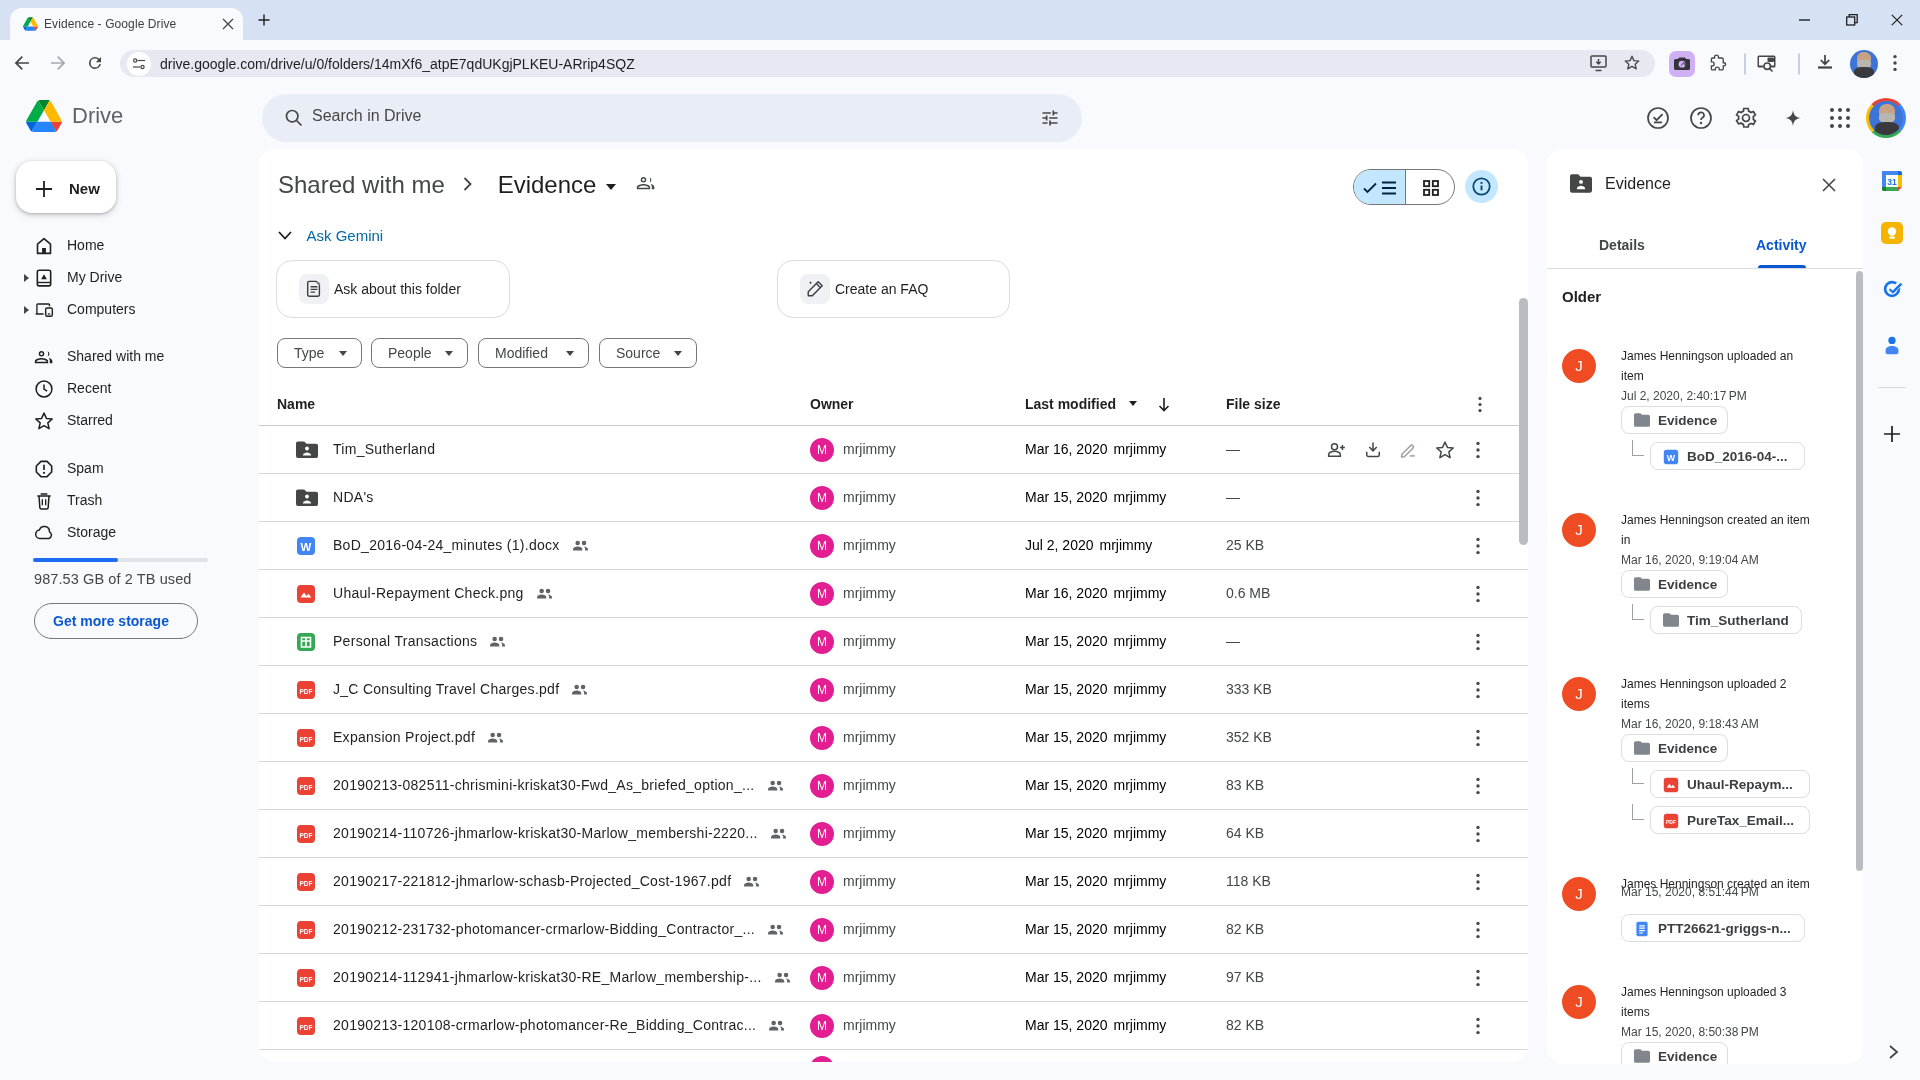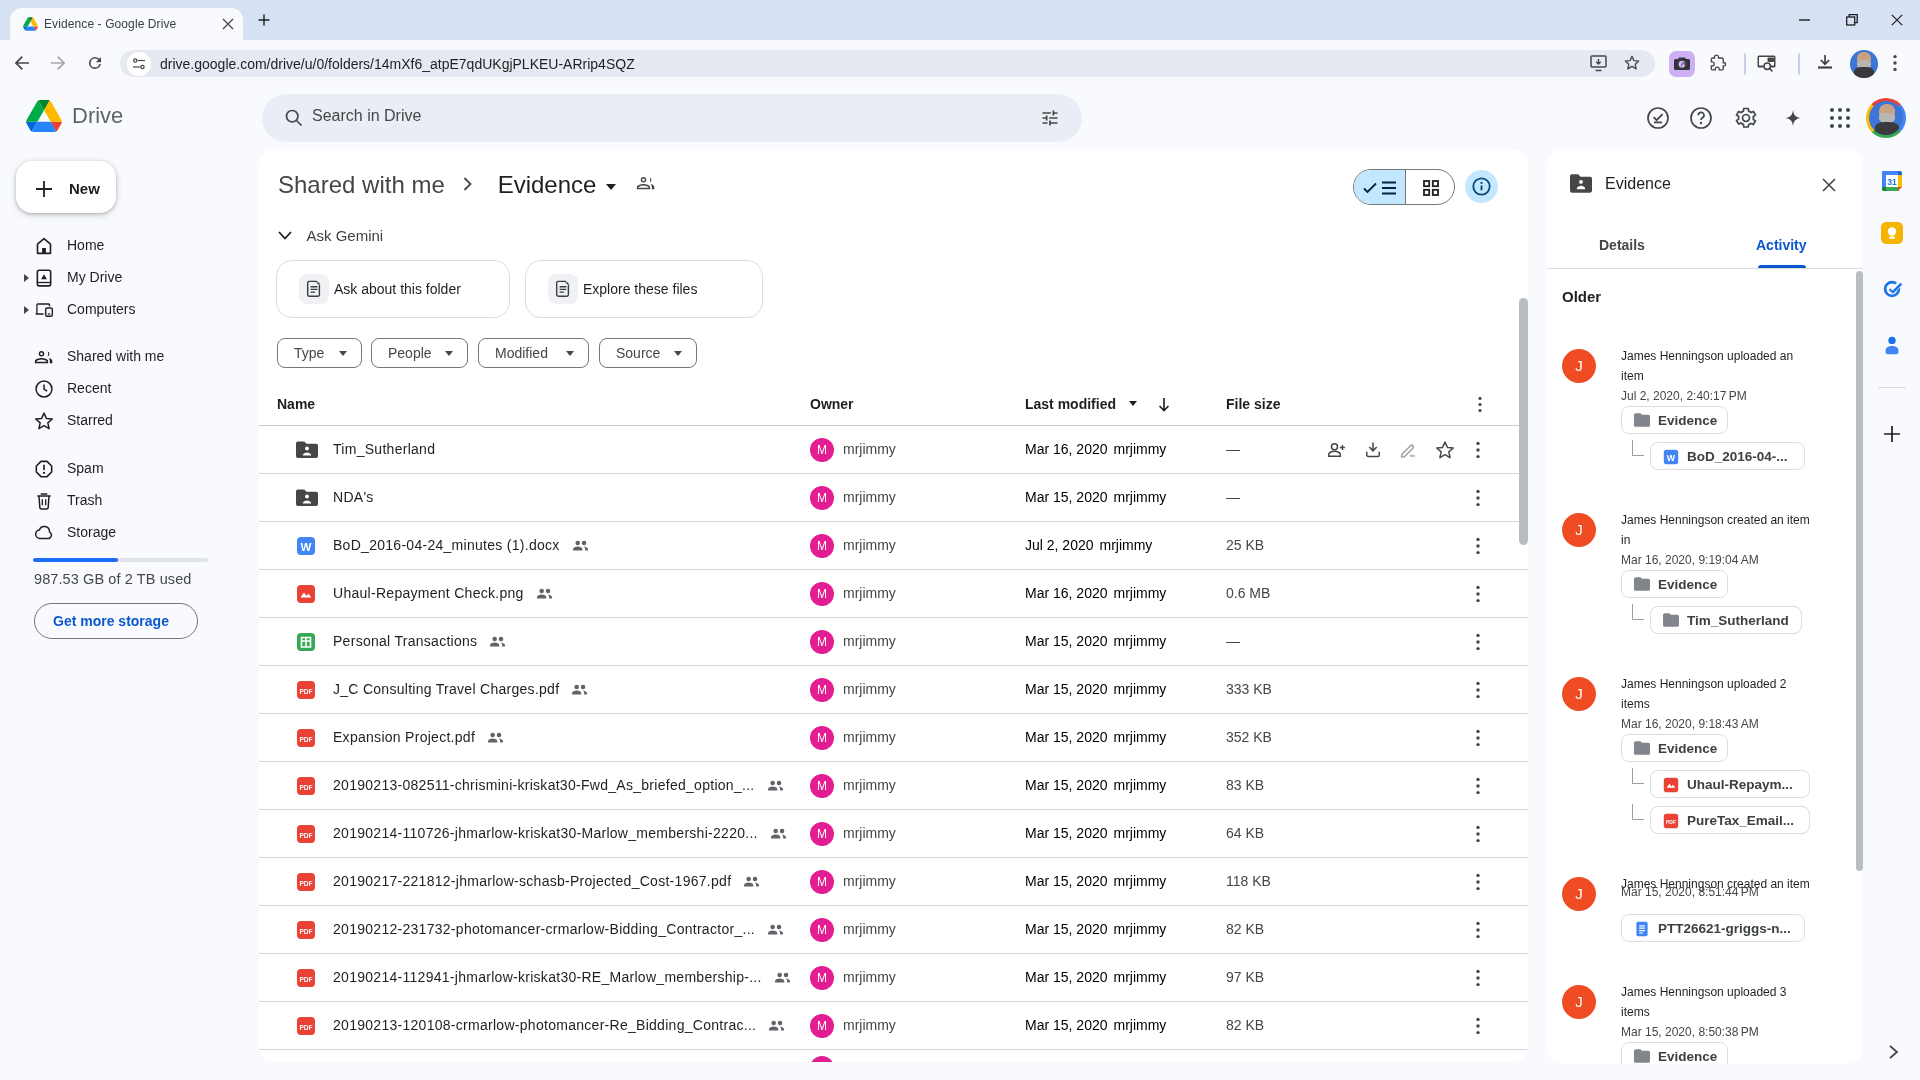--- a/index.html
+++ b/index.html
@@ -347,40 +347,40 @@
         <circle cx="9.5" cy="9.5" r="8.2" fill="none" stroke="#064a75" stroke-width="1.8"></circle>
         <path d="M9.5 8.6 v4.6" stroke="#064a75" stroke-width="1.9"></path>
         <circle cx="9.5" cy="5.9" r="1.1" fill="#064a75"></circle>
       </svg>
   </div>
 
   <div id="askgemini">
     <svg style="display:inline-block; vertical-align:middle;" width="14" height="9" viewBox="0 0 14 9">
         <path d="M1 1 L7 7.5 L13 1" fill="none" stroke="#1f1f1f" stroke-width="1.8"></path>
       </svg>
-    <span style="font-size:15px; color:#404040; margin-left:10px; vertical-align:middle;">Ask Gemini</span>
+    <span style="font-size:15px; color:#0369a1; margin-left:10px; vertical-align:middle;">Ask Gemini</span>
   </div>
 
   <div class="gcard" style="left:17px; width:234px;">
     <div class="gic"></div>
     <svg class="abs" style="left:28px; top:19px;" width="18" height="18" viewBox="0 0 20 20">
         <path d="M3 3 a1.5 1.5 0 0 1 1.5 -1.5 h8 L16 5 v11.5 A1.5 1.5 0 0 1 14.5 18 h-10 A1.5 1.5 0 0 1 3 16.5 z" fill="none" stroke="#3c4043" stroke-width="1.6"></path>
         <path d="M6.2 7.5 h7.6 M6.2 10.5 h7.6 M6.2 13.5 h5" stroke="#3c4043" stroke-width="1.4"></path>
         <path d="M15 1.2 c.3 1.7.9 2.3 2.6 2.6 c-1.7.3-2.3.9-2.6 2.6 c-.3-1.7-.9-2.3-2.6-2.6 c1.7-.3 2.3-.9 2.6-2.6z" fill="#3c4043" stroke="#fff" stroke-width="0.6"></path>
       </svg>
     <div class="glbl">Ask about this folder</div>
   </div>
-  <div class="gcard" style="left:266px; width:238px;">
+  <div class="gcard" style="left:518px; width:233px;">
     <div class="gic"></div>
     <svg class="abs" style="left:28px; top:19px;" width="18" height="18" viewBox="0 0 20 20">
-        <path d="M3 3 a1.5 1.5 0 0 1 1.5 -1.5 h8 L16 5 v11.5 A1.5 1.5 0 0 1 14.5 18 h-10 A1.5 1.5 0 0 1 3 16.5 z" fill="none" stroke="#3c4043" stroke-width="1.6"></path>
-        <path d="M6.2 7.5 h7.6 M6.2 10.5 h7.6 M6.2 13.5 h5" stroke="#3c4043" stroke-width="1.4"></path>
-        <path d="M15 1.2 c.3 1.7.9 2.3 2.6 2.6 c-1.7.3-2.3.9-2.6 2.6 c-.3-1.7-.9-2.3-2.6-2.6 c1.7-.3 2.3-.9 2.6-2.6z" fill="#3c4043" stroke="#fff" stroke-width="0.6"></path>
-      </svg>
-    <div class="glbl">Explore these files</div>
+        <path d="M13.5 2 l4.5 4.5 L7 17.5 H2.5 V13 z" fill="none" stroke="#3c4043" stroke-width="1.6" stroke-linejoin="round"></path>
+        <path d="M11.5 4 l4.5 4.5" stroke="#3c4043" stroke-width="1.6"></path>
+        <path d="M5 1 c.25 1.4.75 1.9 2.1 2.1 C5.75 3.3 5.25 3.8 5 5.2 C4.75 3.8 4.25 3.3 2.9 3.1 C4.25 2.9 4.75 2.4 5 1z" fill="#3c4043"></path>
+      </svg>
+    <div class="glbl">Create an FAQ</div>
   </div>
 
   <div class="chip" style="left:18px; width:85px;">
       <span>Type</span>
       <div class="caret"></div>
     </div>
   <div class="chip" style="left:112px; width:97px;">
       <span>People</span>
       <div class="caret"></div>
     </div>

